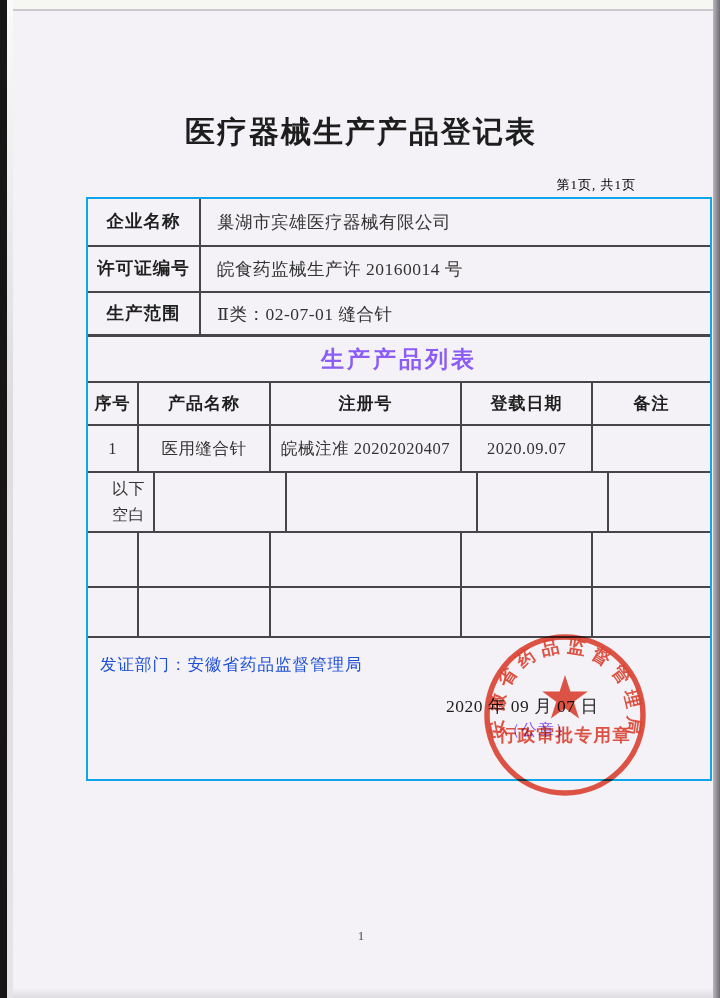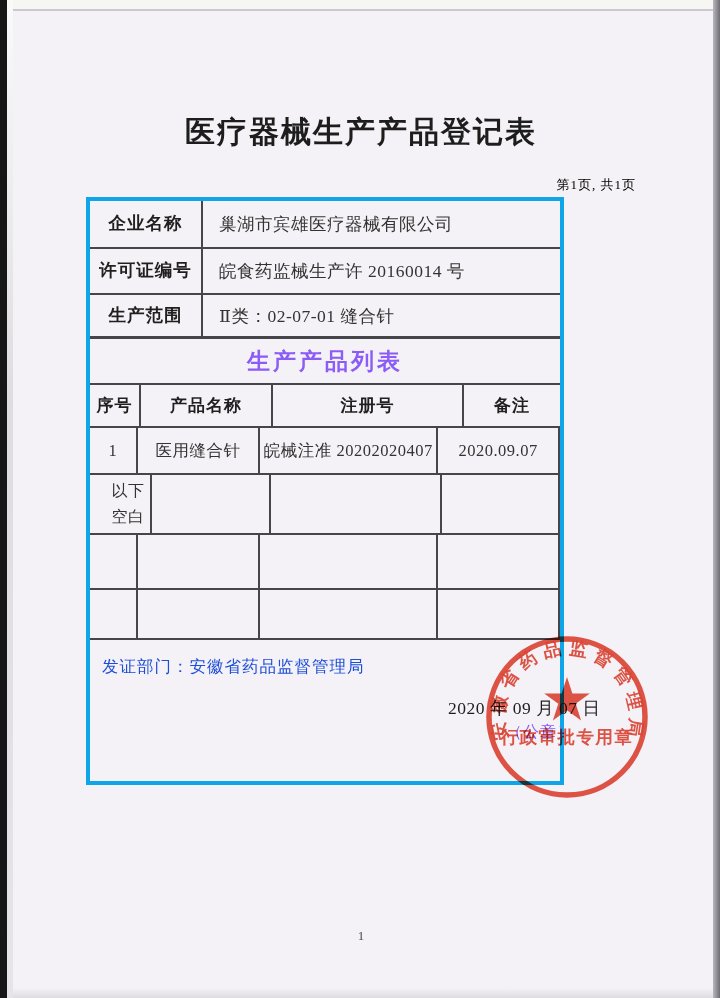--- a/index.html
+++ b/index.html
@@ -25,22 +25,22 @@
     position:absolute;left:86px;top:112px;width:550px;
     text-align:center;font-size:30px;font-weight:bold;letter-spacing:2px;
     font-family:"Liberation Sans","DejaVu Sans",sans-serif;color:#1d1d1d;
   }
   .page-indicator{
     position:absolute;right:84px;top:176px;font-size:13px;color:#000000;letter-spacing:1px;
   }
 
   
   .doc-table{
-    position:absolute;left:86px;top:197px;width:478px;
-    border:4px solid #0ea5e9;box-sizing:border-box;background:transparent;
+    position:absolute;left:86px;top:197px;width:626px;
+    border:2px solid #0ea5e9;box-sizing:border-box;background:transparent;
   }
   .t-row{display:flex;box-sizing:border-box;border-bottom:2px solid #46454a;align-items:stretch;}
   .t-row:last-child{border-bottom:none;}
   .cell{box-sizing:border-box;display:flex;align-items:center;}
   .brd-r{border-right:2px solid #46454a;}
 
   
   .info-label{width:113px;justify-content:center;text-align:center;
     font-weight:bold;font-size:17.5px;letter-spacing:1px;color:#1f1f1f;line-height:1.35;}
   .info-value{flex:1;padding-left:16px;font-size:17.5px;letter-spacing:0.5px;color:#333;}
@@ -107,20 +107,21 @@
   </div>
 
   <div class="t-row h-section">
     <div class="cell section-title">生产产品列表</div>
   </div>
 
   <div class="t-row h-header">
     <div class="cell th col-seq brd-r">序号</div>
     <div class="cell th col-name brd-r">产品名称</div>
     <div class="cell th col-reg brd-r">注册号</div>
+    <div class="cell th col-date brd-r">登载日期</div>
     <div class="cell th col-note">备注</div>
   </div>
 
   <div class="t-row h-data1">
     <div class="cell td col-seq brd-r">1</div>
     <div class="cell td col-name brd-r">医用缝合针</div>
     <div class="cell td col-reg brd-r">皖械注准 20202020407</div>
     <div class="cell td col-date brd-r">2020.09.07</div>
     <div class="cell td col-note"></div>
   </div>

